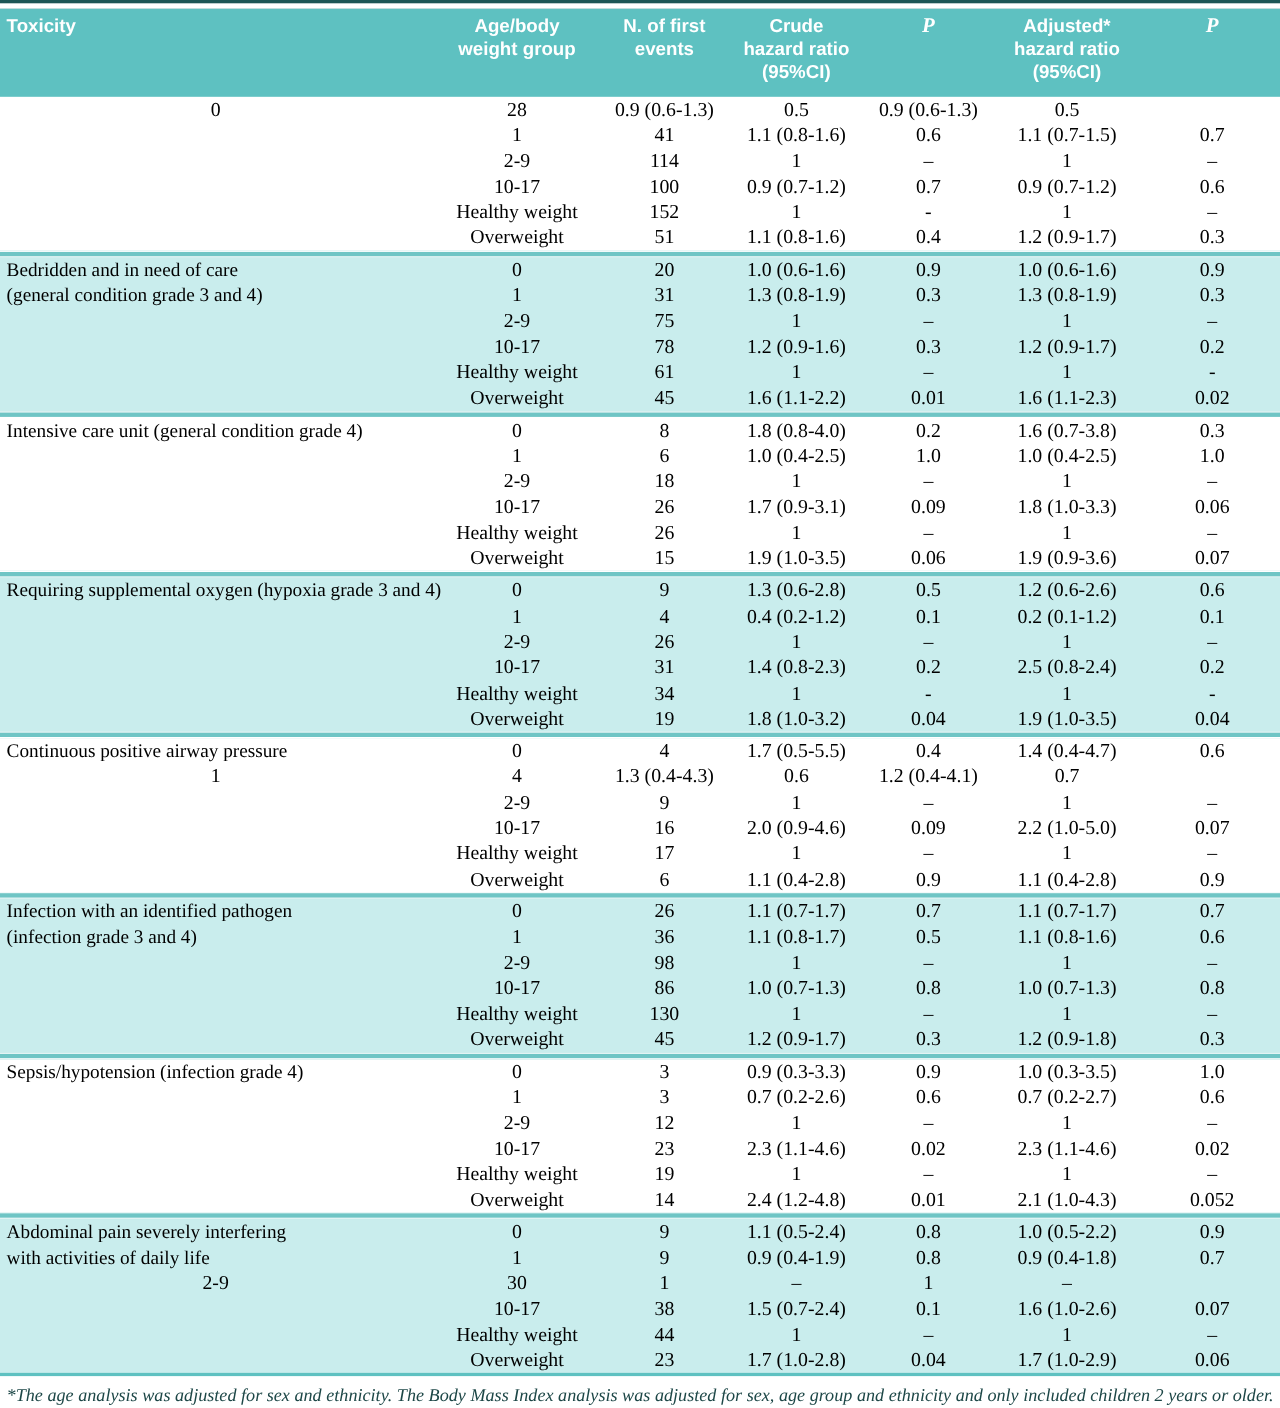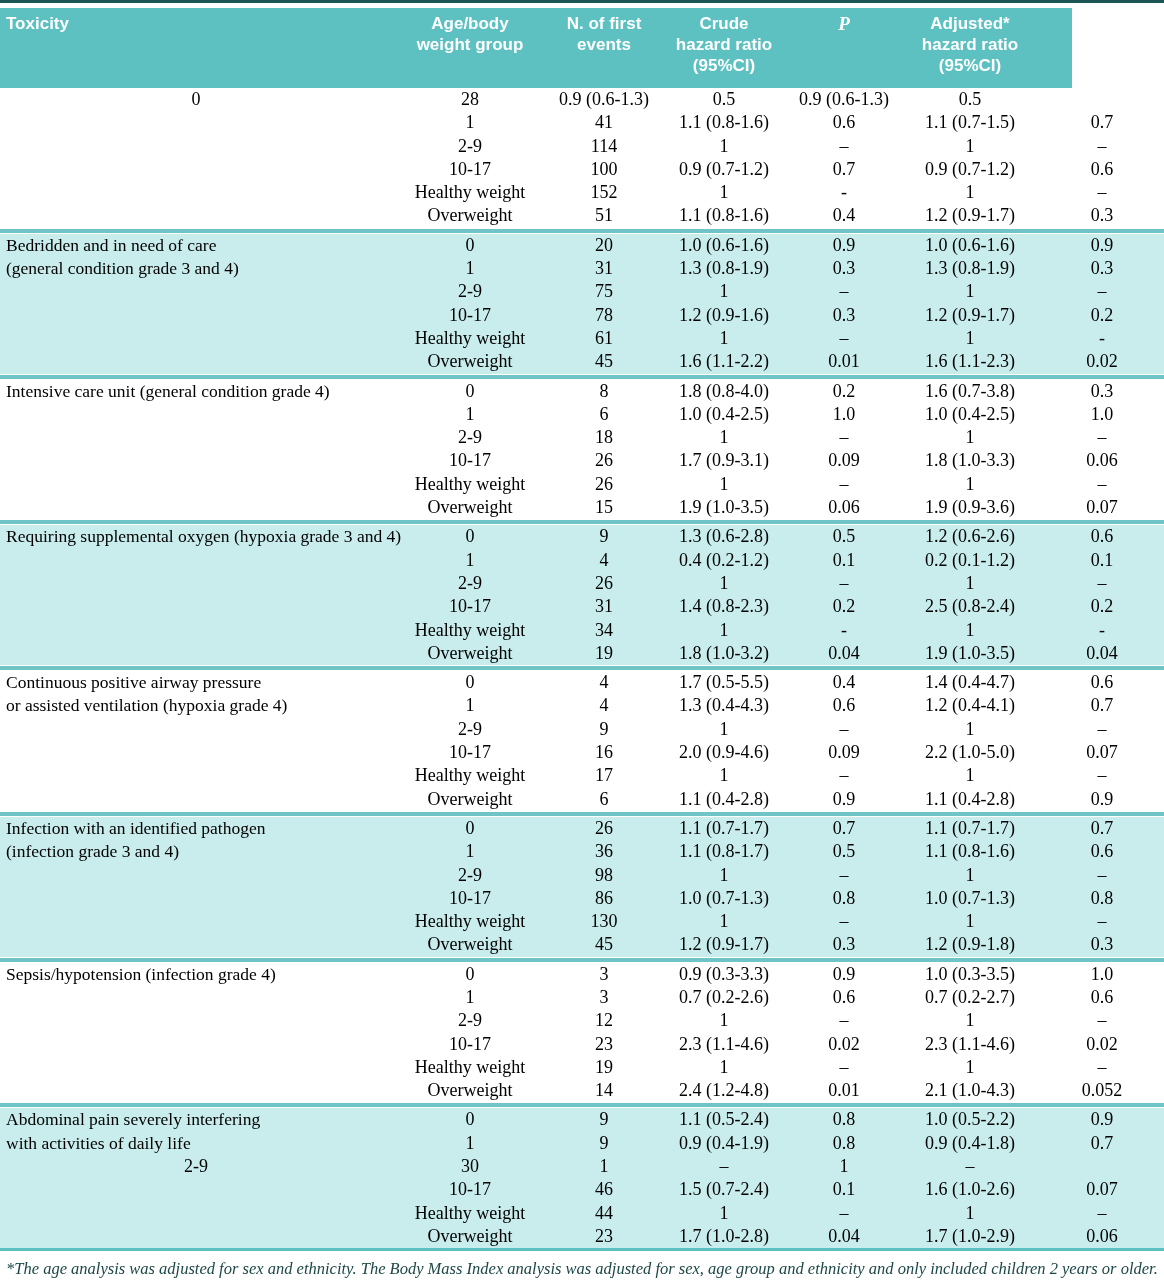--- a/index.html
+++ b/index.html
@@ -6,21 +6,21 @@
   body { width: 1164px; font-family: "Liberation Serif", serif; color: #000; }
 
   .table-wrap { width: 1164px; }
 
   .topline { height: 3px; background: #1c5656; border-bottom: 5px solid #fff; }
 
   
   .grid-row, .thead {
     display: grid;
     grid-template-columns: 392px 156px 112px 128px 112px 140px 124px;
-    width: 1072px;
+    width: 1164px;
   }
 
   .thead {
     background: var(--header-bg, #5ec1c1);
     color: #fff;
     height: 80px;
     font-family: "Liberation Sans", sans-serif;
     font-weight: bold;
     font-size: 17px;
     line-height: 21px;
@@ -324,21 +324,20 @@
         <div class="grid-row">
           <div class="cell toxicity">Continuous positive airway pressure</div>
           <div class="cell">0</div>
           <div class="cell">4</div>
           <div class="cell">1.7 (0.5-5.5)</div>
           <div class="cell">0.4</div>
           <div class="cell">1.4 (0.4-4.7)</div>
           <div class="cell">0.6</div>
         </div>
         <div class="grid-row">
-          <div class="cell toxicity">or assisted ventilation (hypoxia grade 4)</div>
           <div class="cell">1</div>
           <div class="cell">4</div>
           <div class="cell">1.3 (0.4-4.3)</div>
           <div class="cell">0.6</div>
           <div class="cell">1.2 (0.4-4.1)</div>
           <div class="cell">0.7</div>
         </div>
         <div class="grid-row">
           <div class="cell toxicity"></div>
           <div class="cell">2-9</div>
@@ -514,21 +513,21 @@
           <div class="cell">2-9</div>
           <div class="cell">30</div>
           <div class="cell">1</div>
           <div class="cell">–</div>
           <div class="cell">1</div>
           <div class="cell">–</div>
         </div>
         <div class="grid-row">
           <div class="cell toxicity"></div>
           <div class="cell">10-17</div>
-          <div class="cell">46</div>
+          <div class="cell">38</div>
           <div class="cell">1.5 (0.7-2.4)</div>
           <div class="cell">0.1</div>
           <div class="cell">1.6 (1.0-2.6)</div>
           <div class="cell">0.07</div>
         </div>
         <div class="grid-row">
           <div class="cell toxicity"></div>
           <div class="cell">Healthy weight</div>
           <div class="cell">44</div>
           <div class="cell">1</div>

